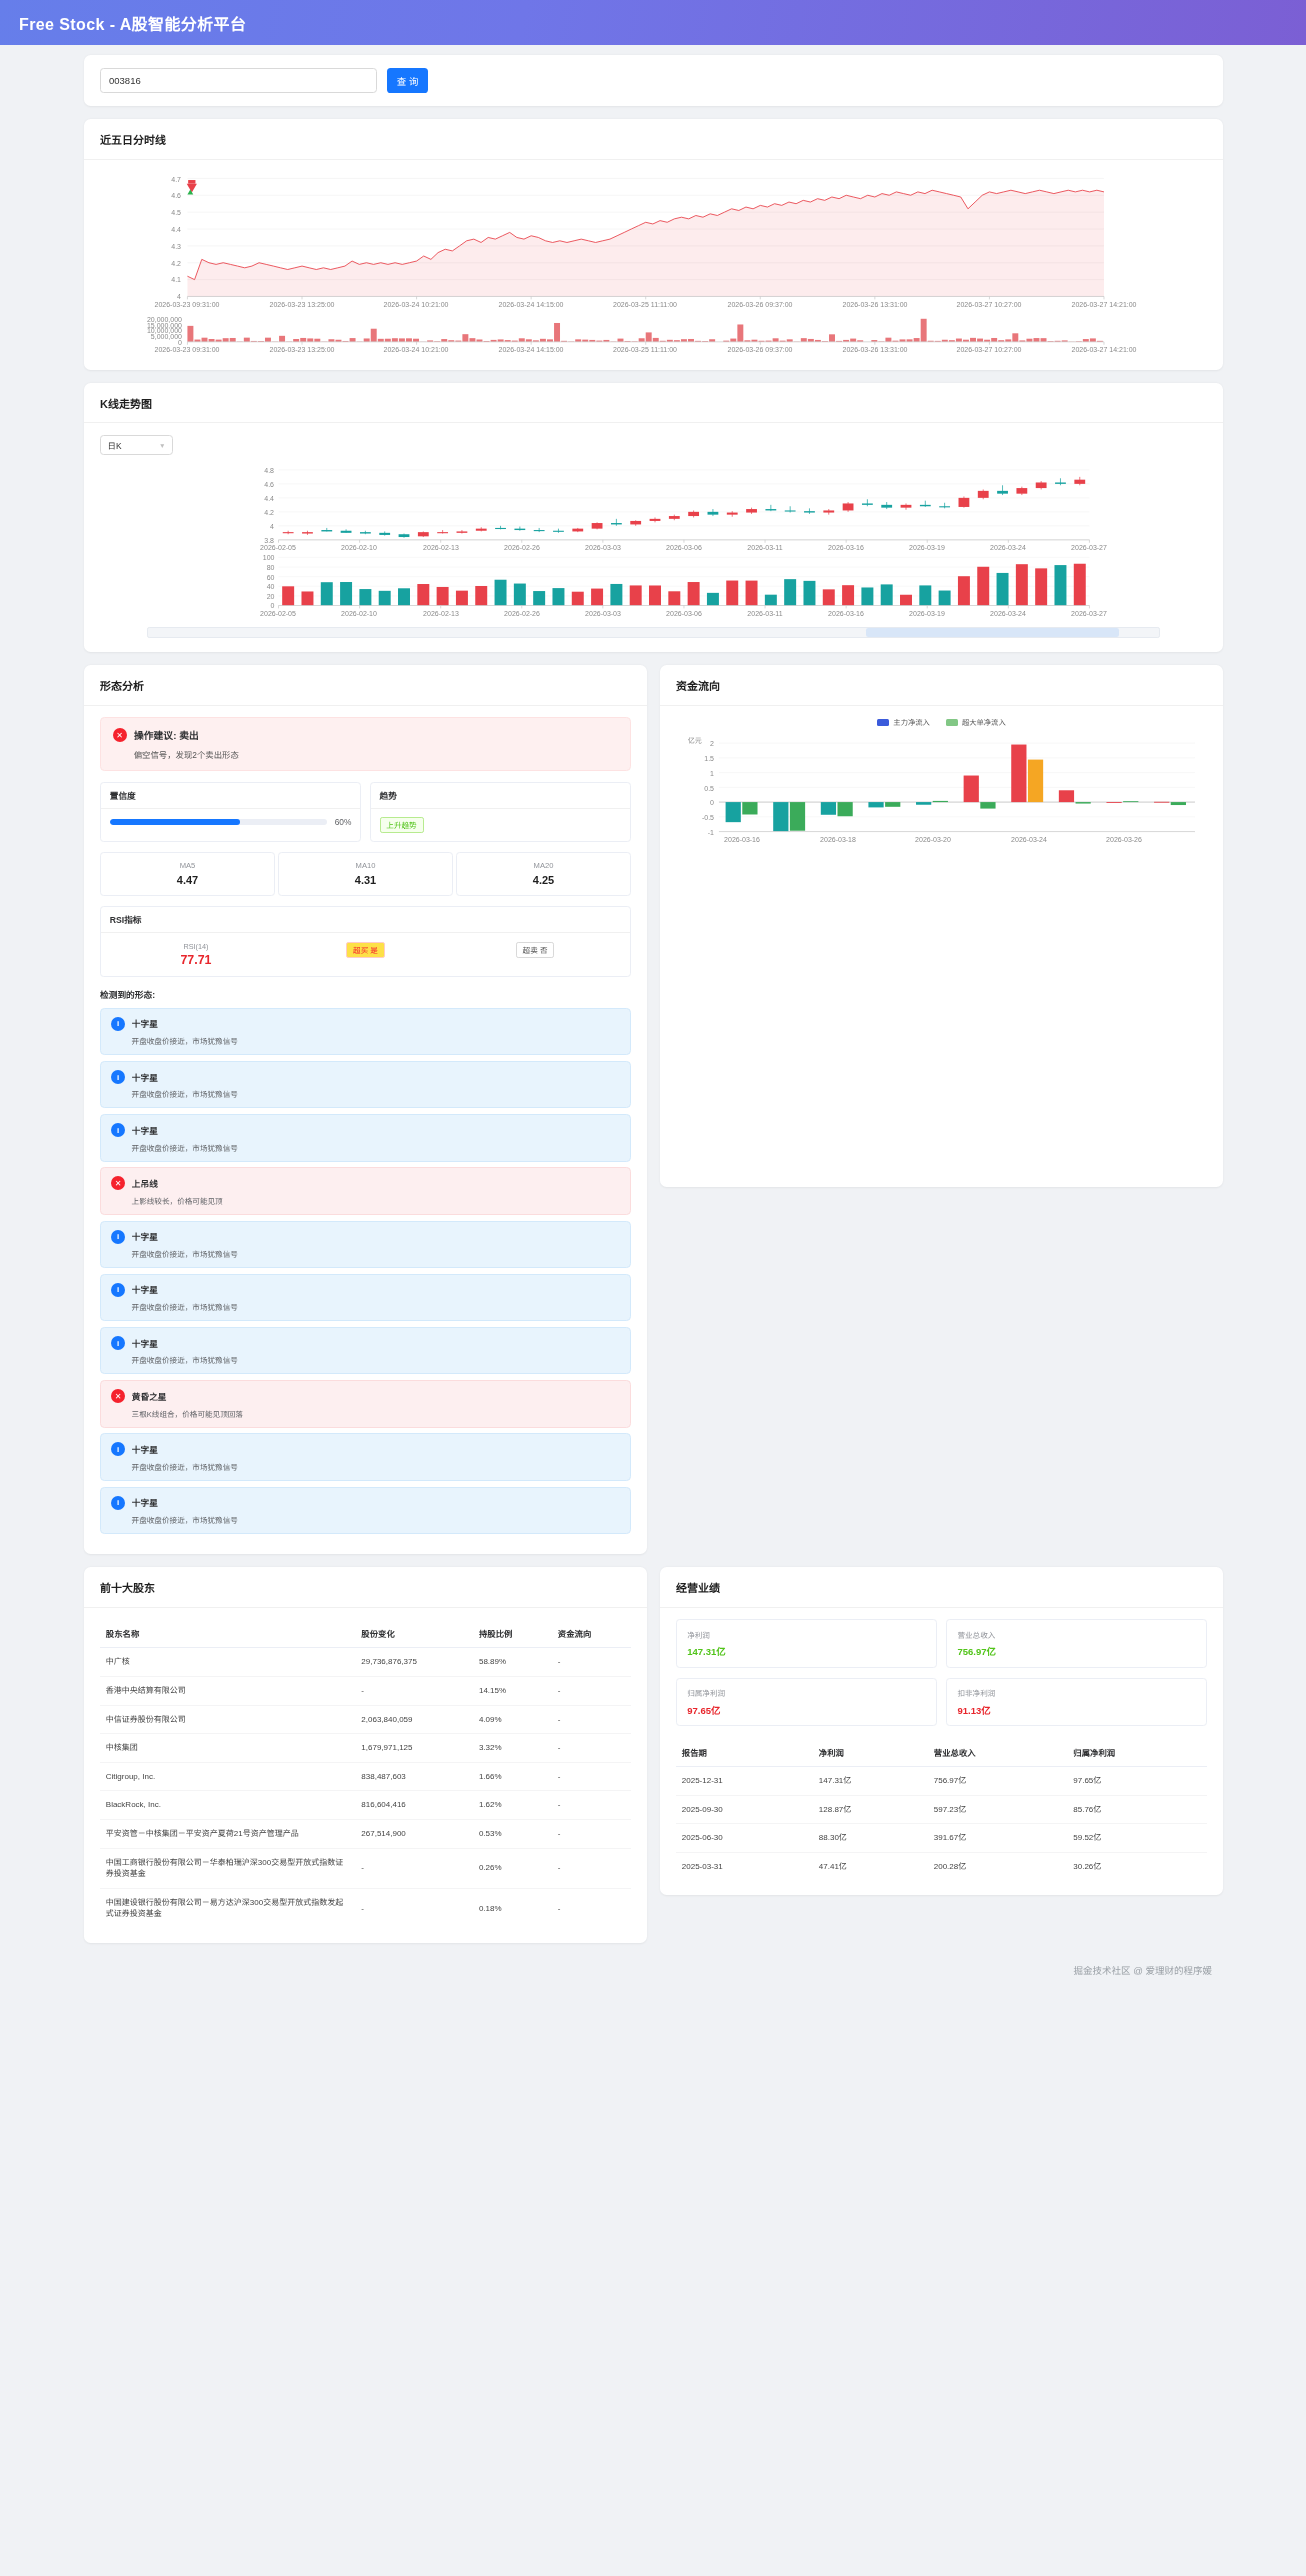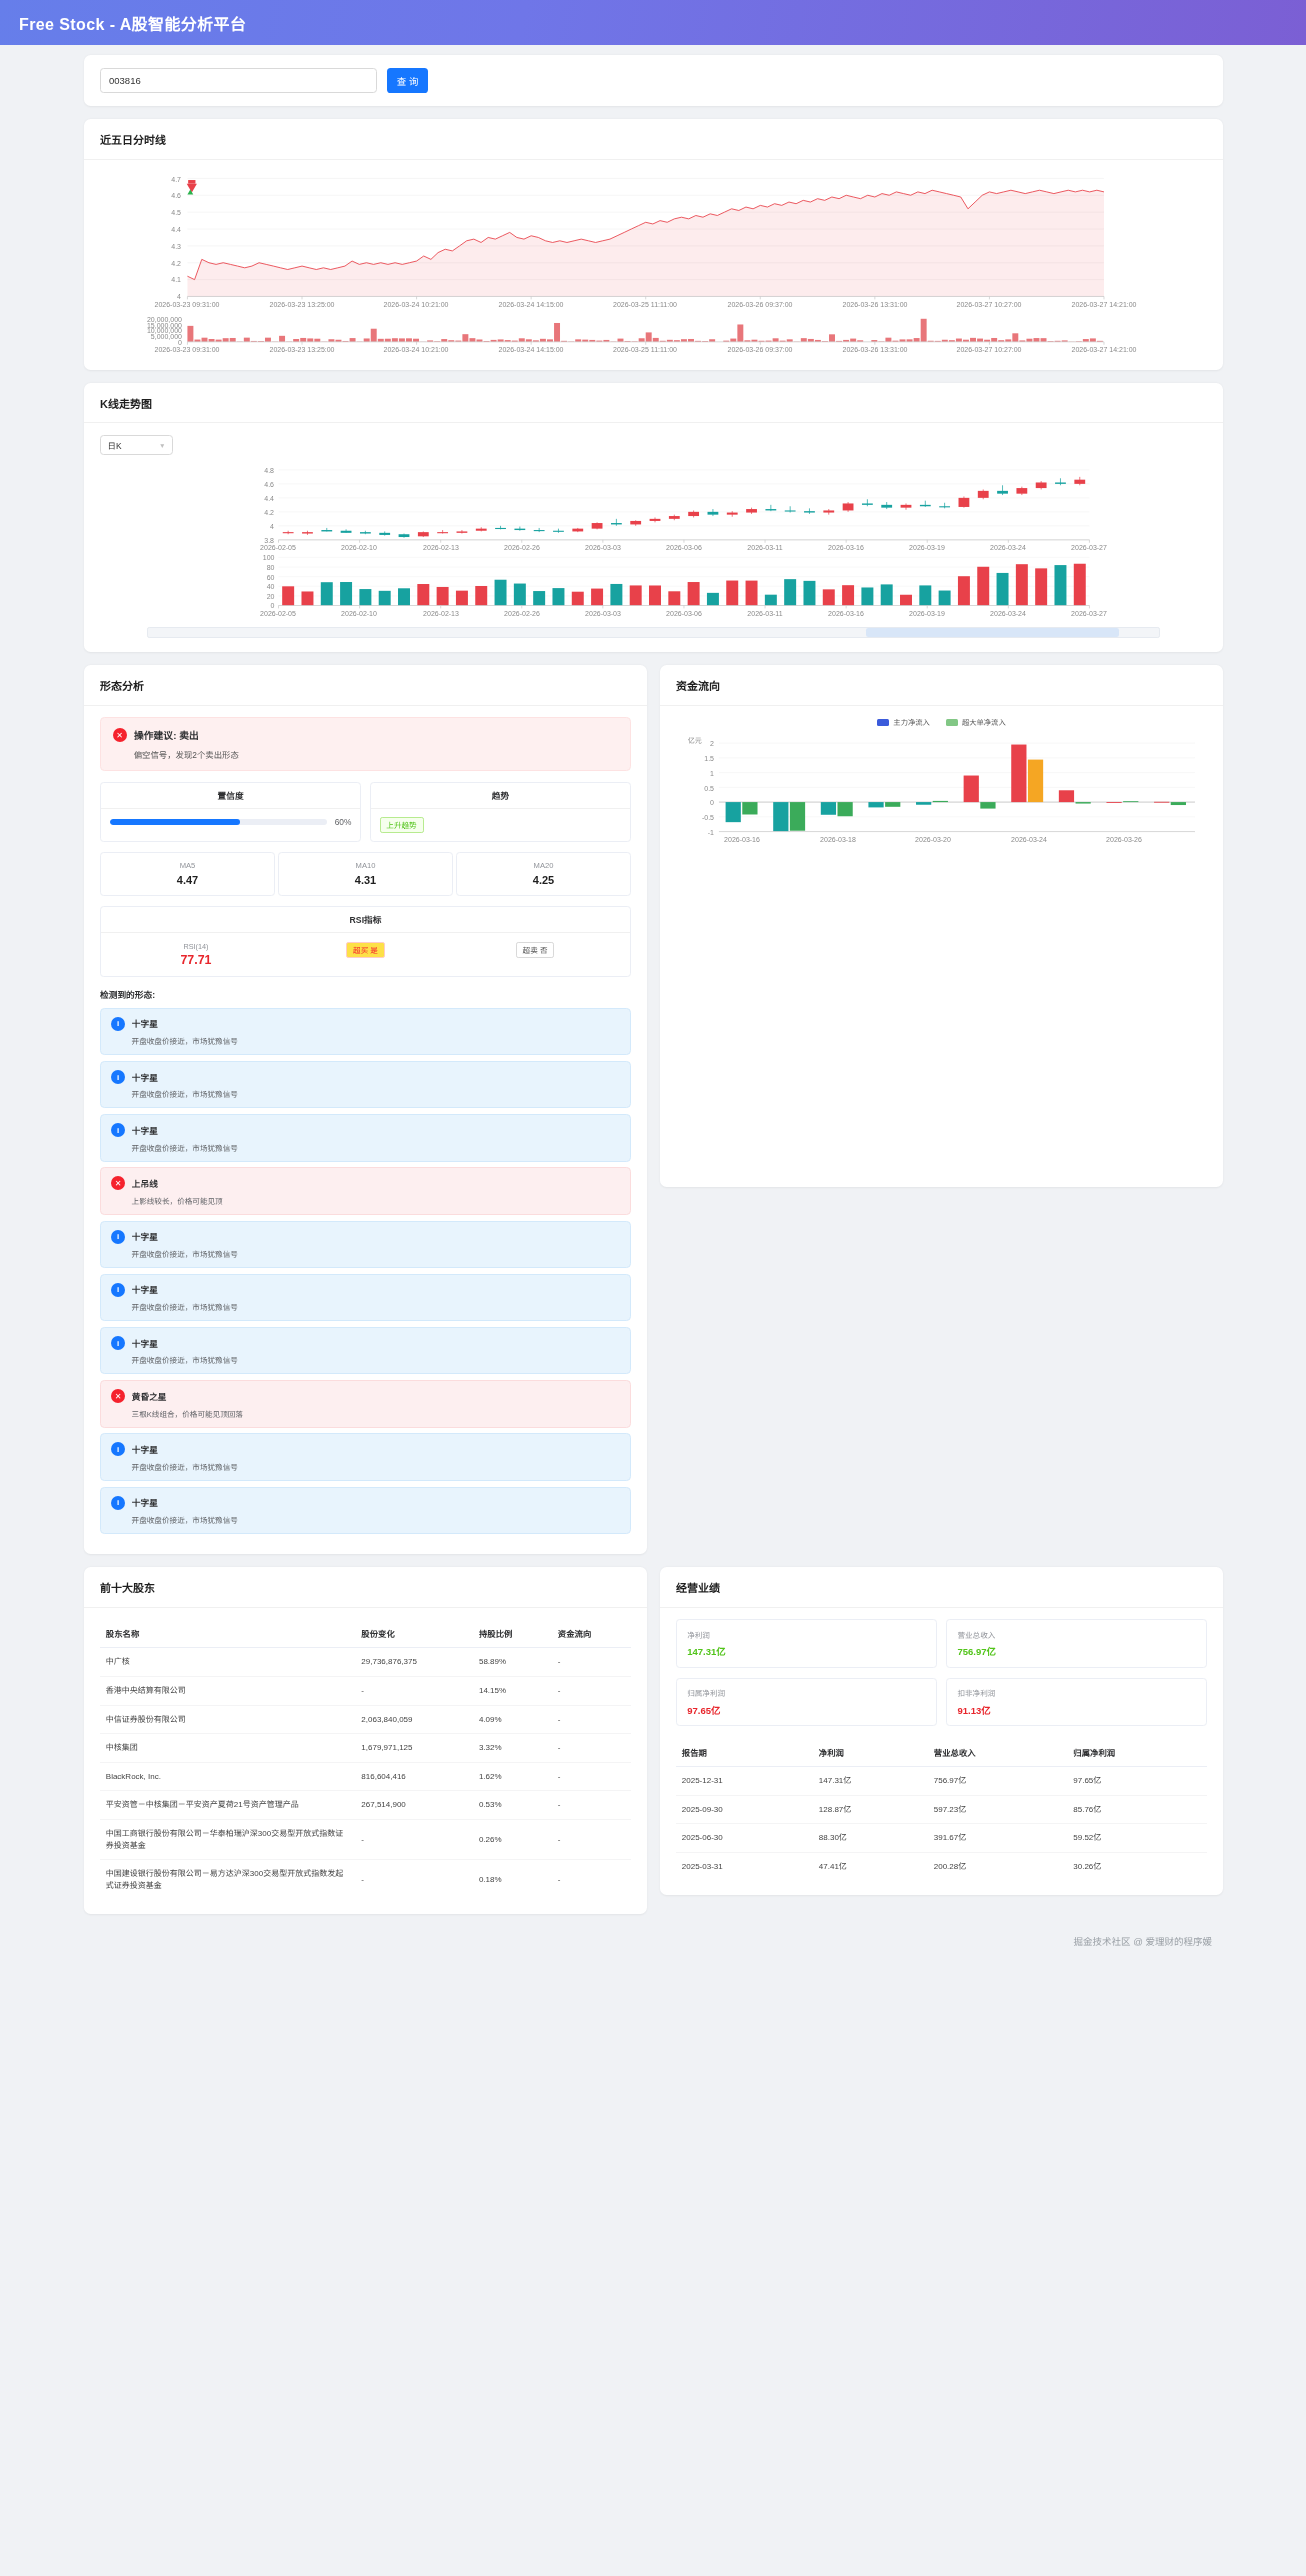--- a/index.html
+++ b/index.html
@@ -105,21 +105,21 @@
   .circ-blue { background: #1677ff; }
   .advice-title { font-size: 9.8px; font-weight: 600; color: #303133; }
   .advice-sub { font-size: 8.4px; color: #555; margin: 5.1px 0 0 21px; }
 
   .mini-row { display: flex; gap: 8.7px; margin-bottom: 10.2px; }
   .mini-card {
     flex: 1 1 0; border: 0.7px solid #ebeef5; border-radius: 3.6px; background: #fff;
   }
   .mini-head {
     padding: 5.8px 8.7px; border-bottom: 0.7px solid #f0f0f0;
-    font-size: 8.7px; font-weight: 700; color: #303133; text-align: center;
+    font-size: 8.7px; font-weight: 700; color: #303133;
   }
   .mini-body { padding: 8px 8.7px; display: flex; align-items: center; gap: 7.3px; }
 
   .progress-track {
     flex: 1 1 auto; height: 5.1px; background: #ebeef5; border-radius: 2.9px; overflow: hidden;
   }
   .progress-fill { height: 100%; background: #1677ff; border-radius: 2.9px; }
   .progress-val { font-size: 8.4px; color: #606266; }
 
   .tag-green {
@@ -779,20 +779,26 @@
                   <td>4.09%</td>
                   <td>-</td>
                 </tr>
                 <tr>
                   <td style="max-width: 146px;">中核集团</td>
                   <td>1,679,971,125</td>
                   <td>3.32%</td>
                   <td>-</td>
                 </tr>
                 <tr>
+                  <td style="max-width: 146px;">Citigroup, Inc.</td>
+                  <td>838,487,603</td>
+                  <td>1.66%</td>
+                  <td>-</td>
+                </tr>
+                <tr>
                   <td style="max-width: 146px;">BlackRock, Inc.</td>
                   <td>816,604,416</td>
                   <td>1.62%</td>
                   <td>-</td>
                 </tr>
                 <tr>
                   <td style="max-width: 146px;">平安资管－中核集团－平安资产夏荷21号资产管理产品</td>
                   <td>267,514,900</td>
                   <td>0.53%</td>
                   <td>-</td>

